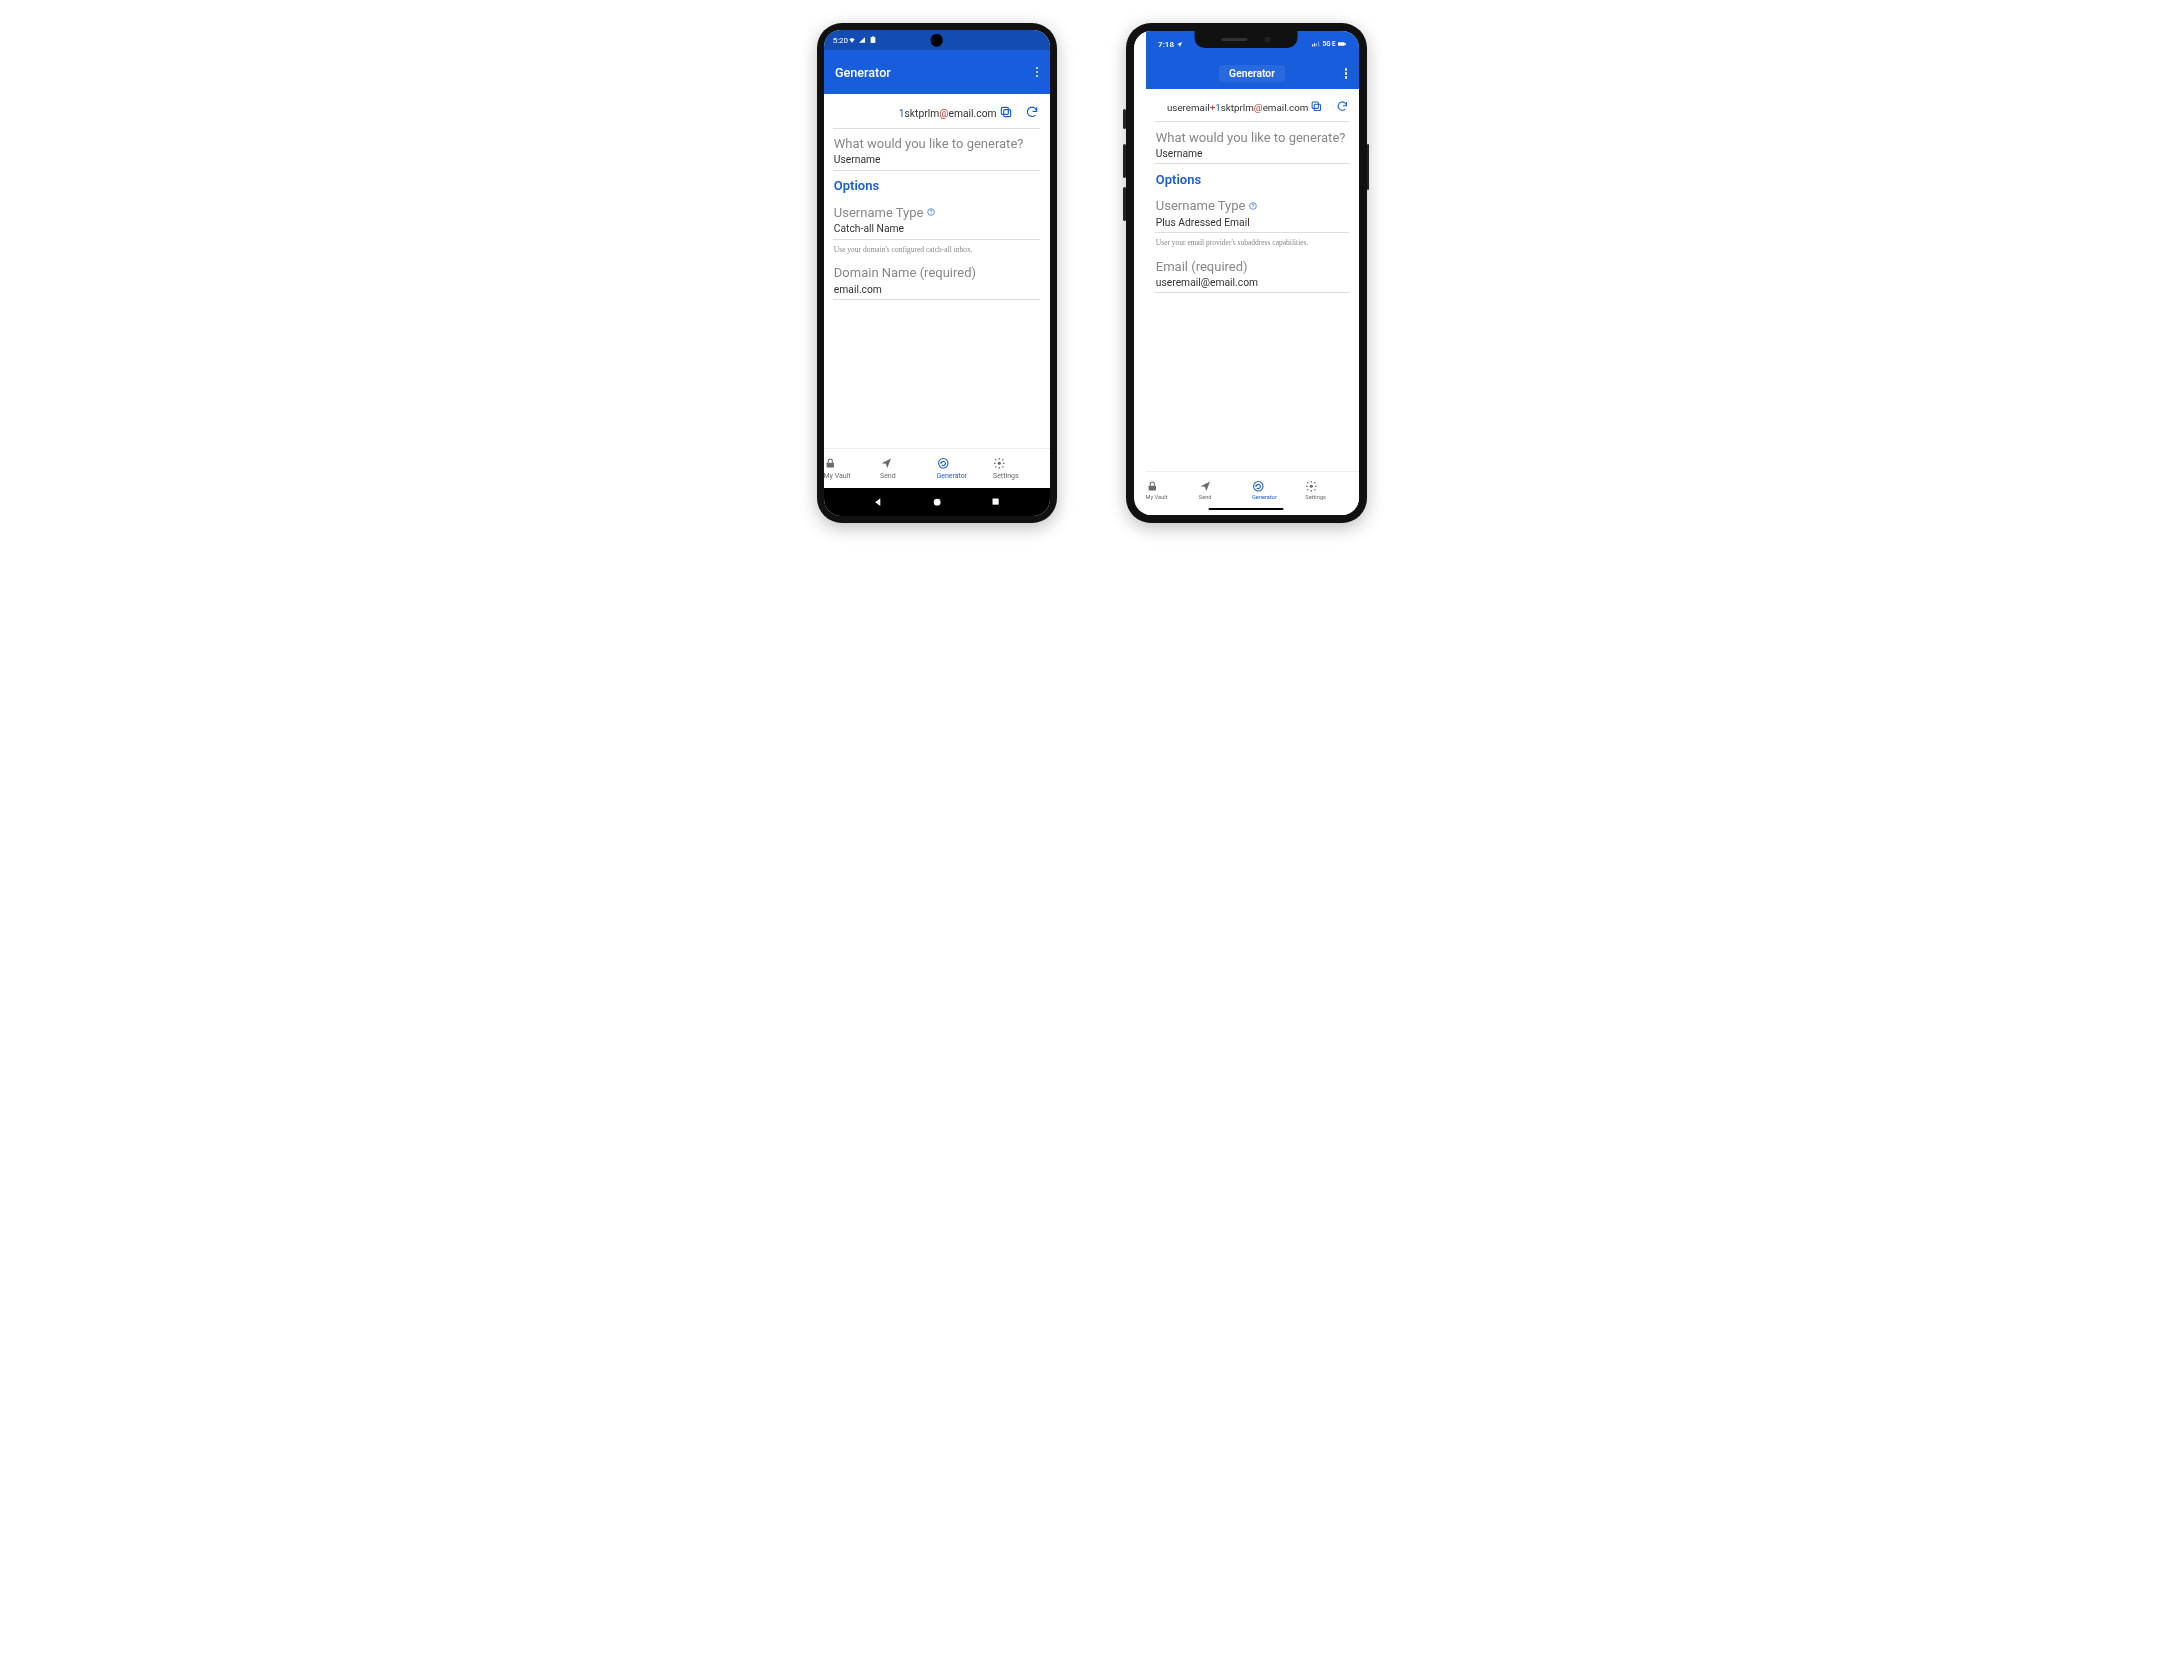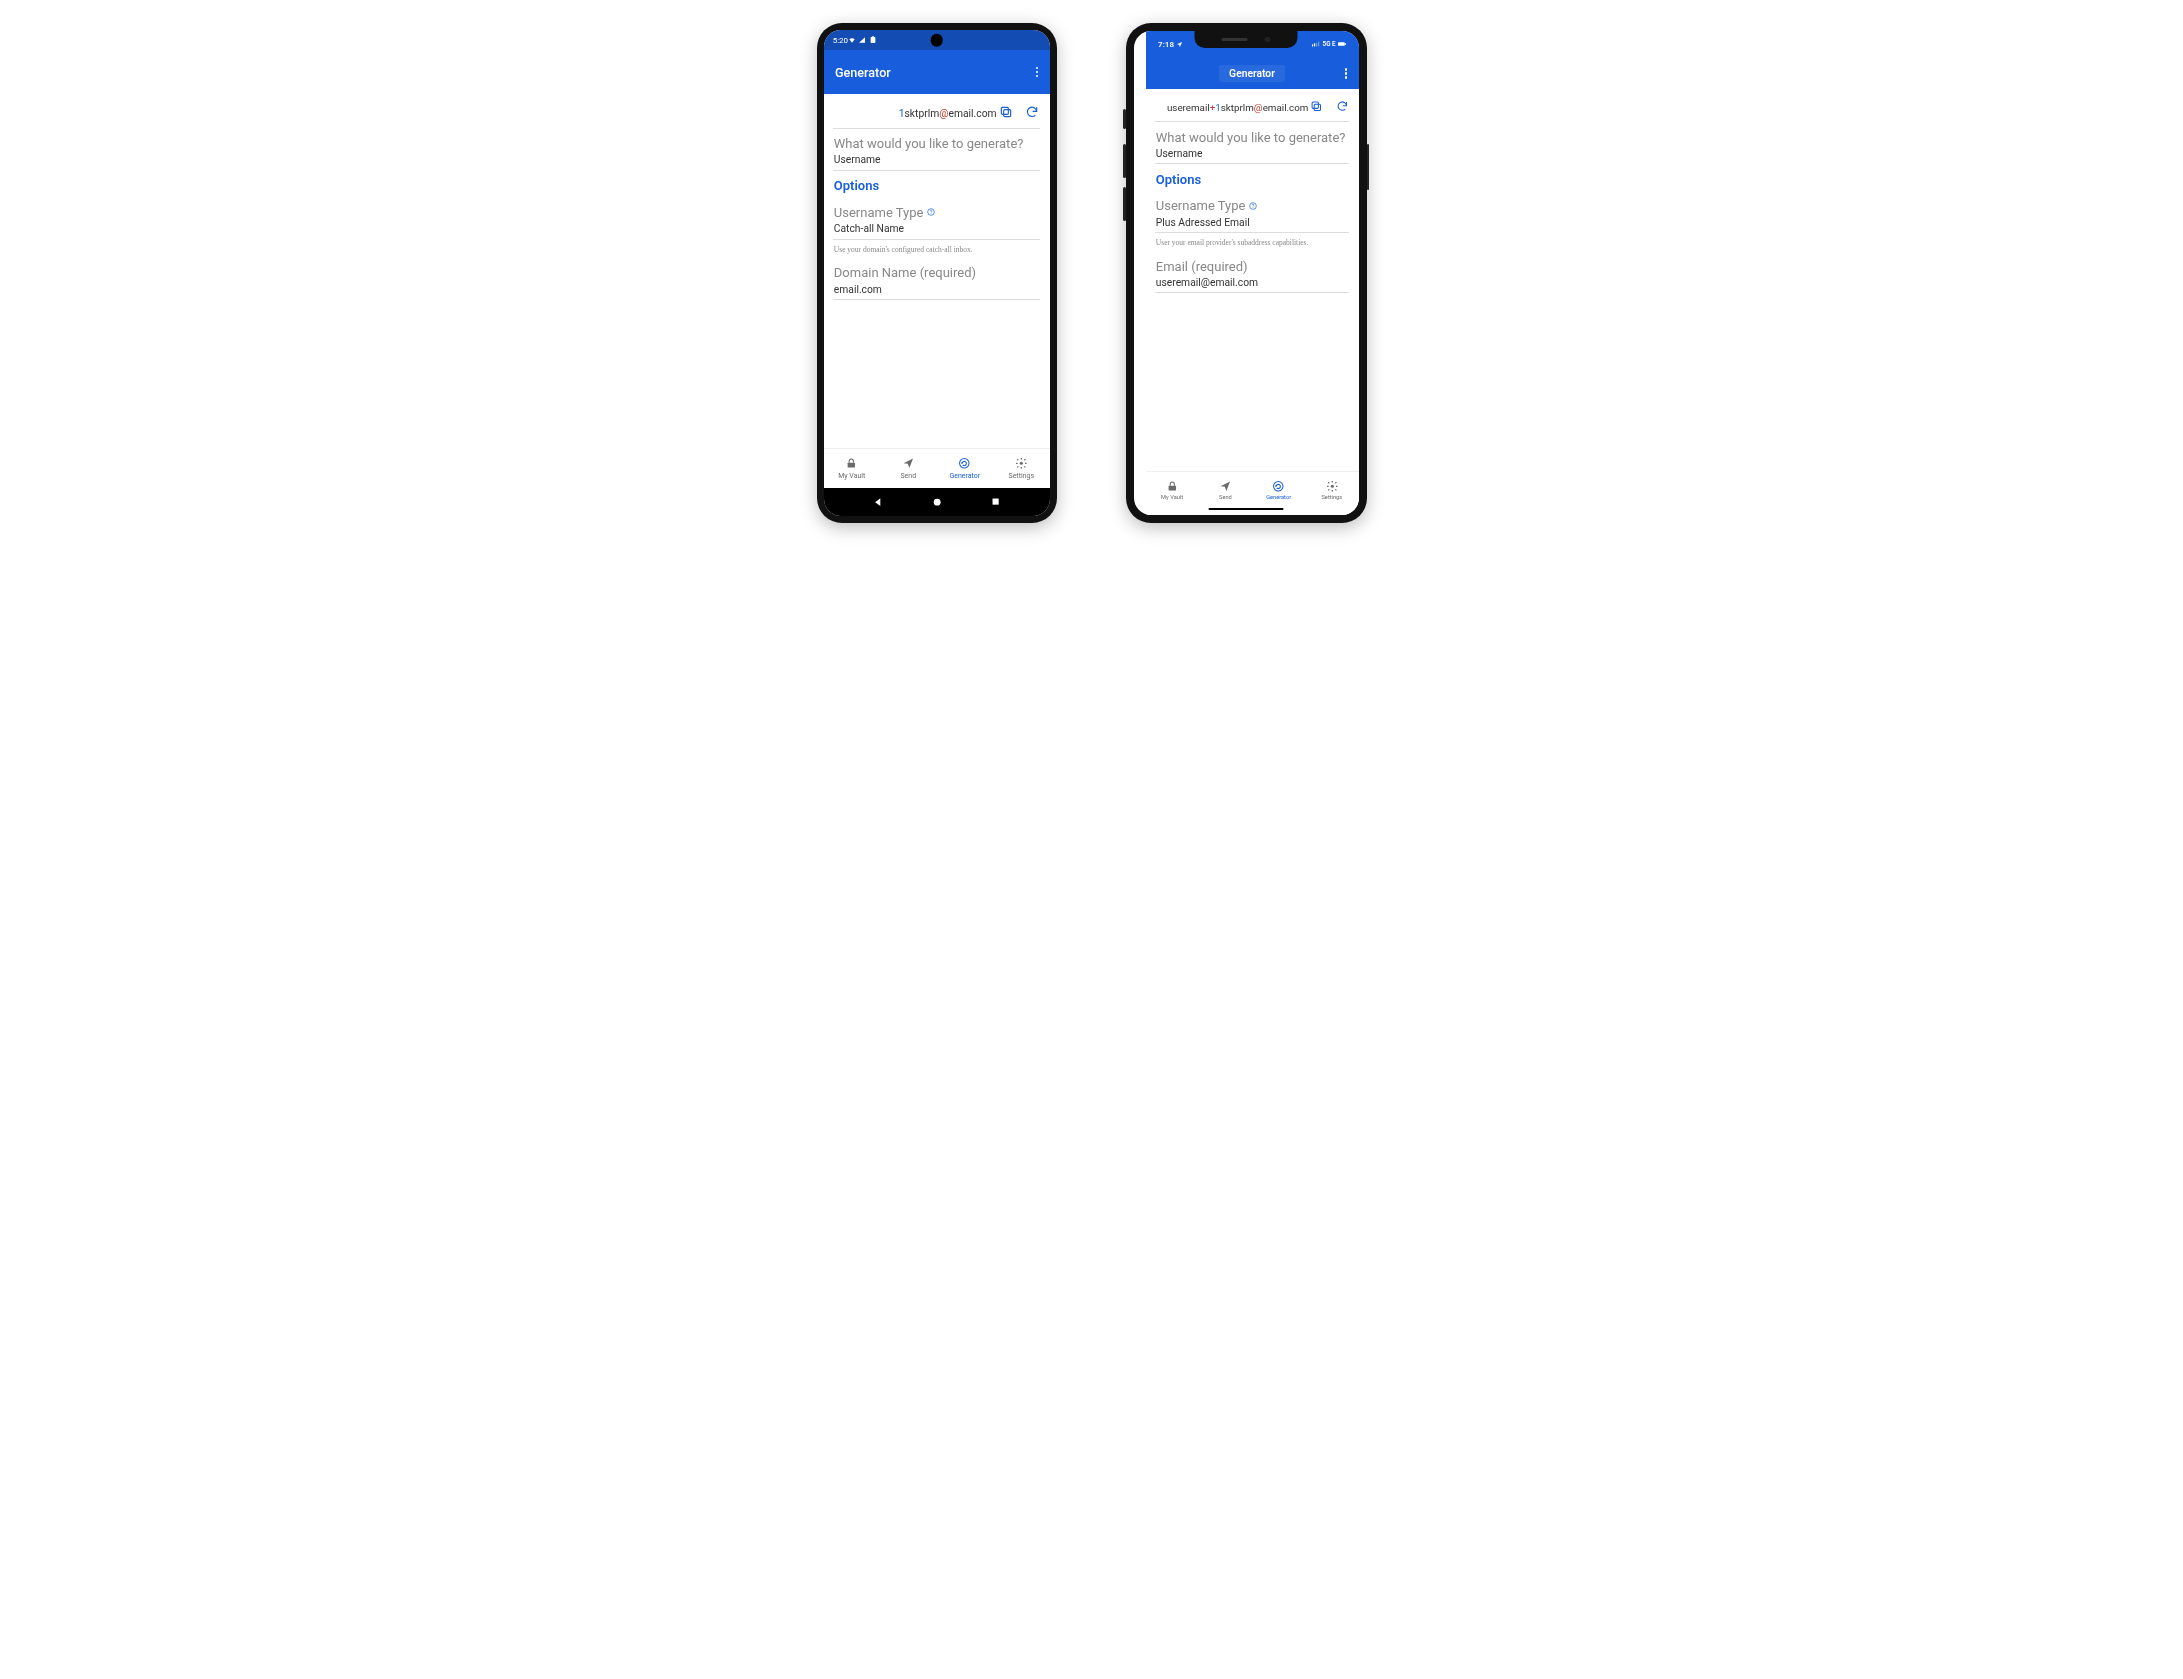--- a/index.html
+++ b/index.html
@@ -51,21 +51,21 @@
   .iconbtn{cursor:pointer;}
   .divider{height:0.6px;background:var(--line);margin:0 9.2px;}
 
   .field{padding:8px 10.3px 3.4px;}
   .lbl{font-size:13px;color:var(--muted);display:flex;align-items:center;gap:3.4px;}
   .lbl.blue{color:var(--blue);font-weight:600;}
   .val{font-size:10.3px;color:var(--text);margin-top:2.3px;}
   .hint{font-size:7.5px;color:var(--muted);padding:5.7px 10.3px 3.4px;font-family:Liberation Serif, serif;}
 
   .tabs{display:flex;height:40px;border-top:0.6px solid #eee;background:#fff;}
-  .tab{flex:1;display:flex;flex-direction:column;align-items:center;justify-content:center;gap:1.7px;font-size:7px;color:#6b6b6b;cursor:pointer;}
+  .tab{flex:1;display:flex;flex-direction:column;justify-content:center;gap:1.7px;font-size:7px;color:#6b6b6b;cursor:pointer;}
   .tab.active{color:var(--blue);}
   .tab svg{width:12.6px;height:12.6px;}
 
   .red{color:var(--red);}
   .num{color:var(--blue);}
   .kebab{display:flex;flex-direction:column;gap:1.7px;}
   .kebab span{width:2.3px;height:2.3px;border-radius:50%;background:#fff;}
 
   
   .sicons{display:flex;align-items:center;gap:2.3px;}

